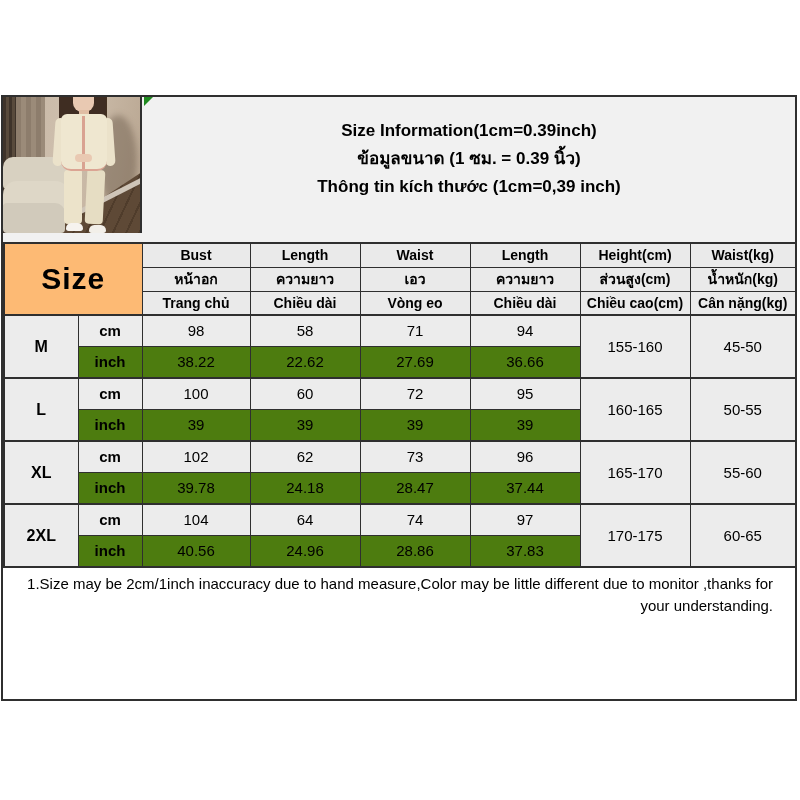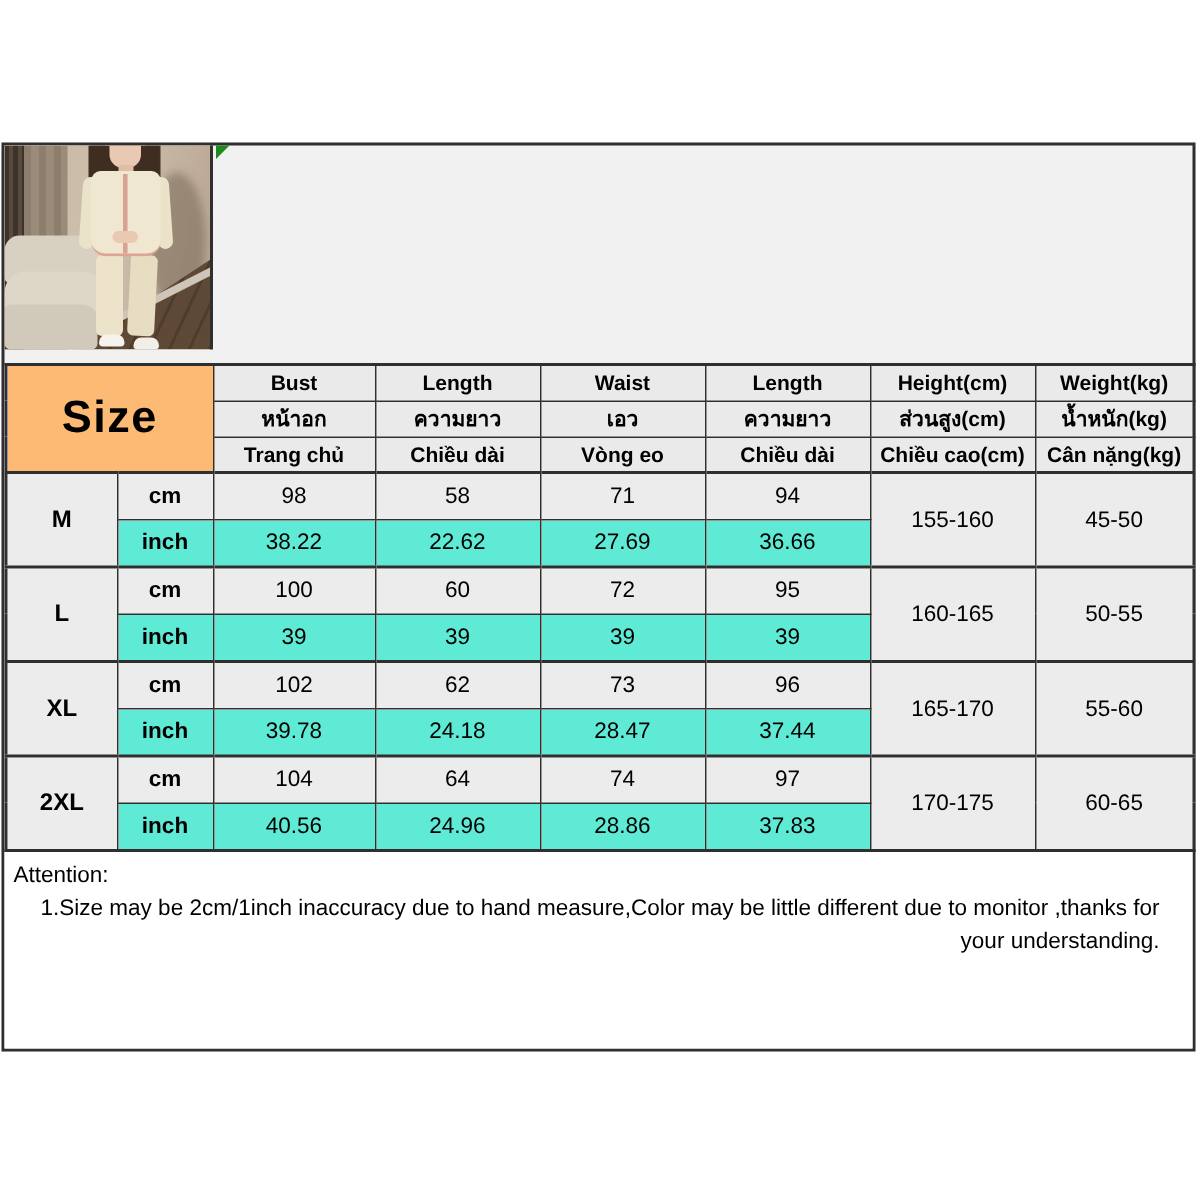--- a/index.html
+++ b/index.html
@@ -57,21 +57,21 @@
   .size-table th, .size-table td { border:1.5px solid #2f2f2f; text-align:center; vertical-align:middle; overflow:hidden; }
   .size-table th { background:#eaeaea; font-size:14px; font-weight:bold;margin-left:40px; }
   tr.hdr-row { height:24px; }
   tr.body-cm { height:31px; }
   tr.body-inch { height:32px; }
   td.cell-size-big { background:#fdba74; font-size:30px; font-weight:bold; letter-spacing:1px; }
   td.cell-size-name { background:#e9e9e9; font-size:16px; font-weight:bold; }
   td.cell-unit { font-size:15px; font-weight:bold;margin-left:17px; }
   td.val { font-size:15px; font-weight:normal; }
   tr.body-cm td { background:#ececec; }
-  tr.body-inch td { background:#5eead4; border-top-width:1px; }
+  tr.body-inch td { background:#4d7c0f; border-top-width:1px; }
   td.cell-range { background:#ececec !important; font-size:15px; }
   tr.group-start td { border-top-width:2px; }
 
   
   .attention { position:absolute; left:0; top:471px; width:792px; height:131px;
            background:#ffffff; padding:5px 8px 0 6px; font-size:15px; line-height:22px; }
   .attention .att-line1 { padding-right:14px;text-align:right; }
 </style>
 </head>
 <body>
@@ -99,41 +99,46 @@
       <div class="leg-r"></div>
       <div class="pj-top"></div>
       <div class="piping"></div>
       <div class="hands"></div>
       <div class="slipper-l"></div>
       <div class="slipper-r"></div>
     </div>
 
     <div class="corner-marker"></div>
 
+    <div class="title-block">
+      <div>Size Information(1cm=0.39inch)</div>
+      <div>ข้อมูลขนาด (1 ซม. = 0.39 นิ้ว)</div>
+      <div>Thông tin kích thước (1cm=0,39 inch)</div>
+    </div>
 
     <table class="size-table">
       <colgroup>
         <col style="width:74px">
           <col style="width:64px">
           <col style="width:108px">
           <col style="width:110px">
         <col style="width:110px">
           <col style="width:110px">
           <col style="width:110px">
           <col style="width:106px">
       </colgroup>
       <tbody>
           <tr class="hdr-row">
         <td class="cell-size-big" colspan="2" rowspan="3">Size</td>
         <th>Bust</th>
         <th>Length</th>
         <th>Waist</th>
         <th>Length</th>
         <th>Height(cm)</th>
-        <th>Weight(kg)</th>
+        <th>Waist(kg)</th>
       </tr>
       <tr class="hdr-row">
         <th>หน้าอก</th>
         <th>ความยาว</th>
         <th>เอว</th>
         <th>ความยาว</th>
         <th>ส่วนสูง(cm)</th>
         <th>น้ำหนัก(kg)</th>
       </tr>
       <tr class="hdr-row">
@@ -213,18 +218,17 @@
         <td class="cell-unit">inch</td>
         <td class="val">40.56</td>
         <td class="val">24.96</td>
         <td class="val">28.86</td>
         <td class="val">37.83</td>
       </tr>
     </tbody>
       </table>
 
     <div class="attention">
-      <div>Attention:</div>
       <div class="att-line1">1.Size may be 2cm/1inch inaccuracy due to hand measure,Color may be little different due to monitor ,thanks for your understanding.</div>
     </div>
 
   </div>
 </div>
 
 </body></html>

